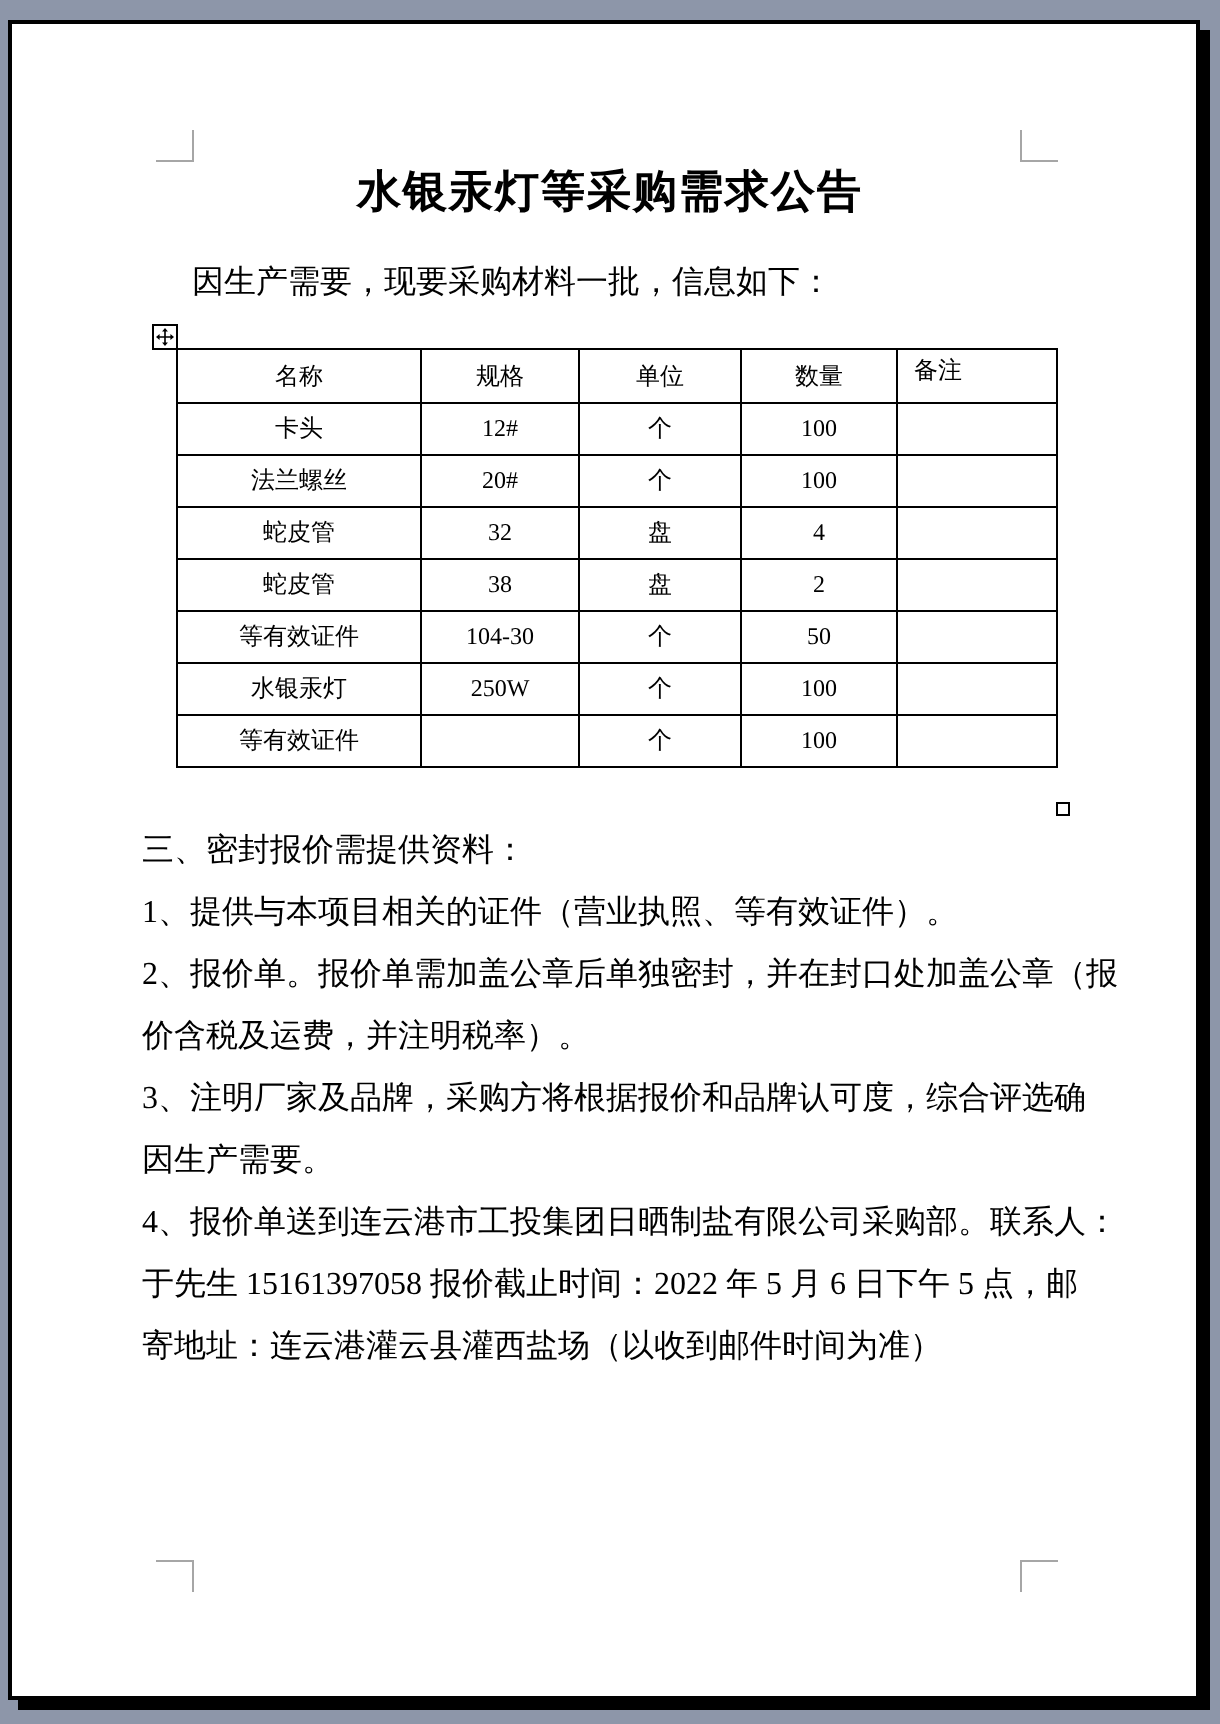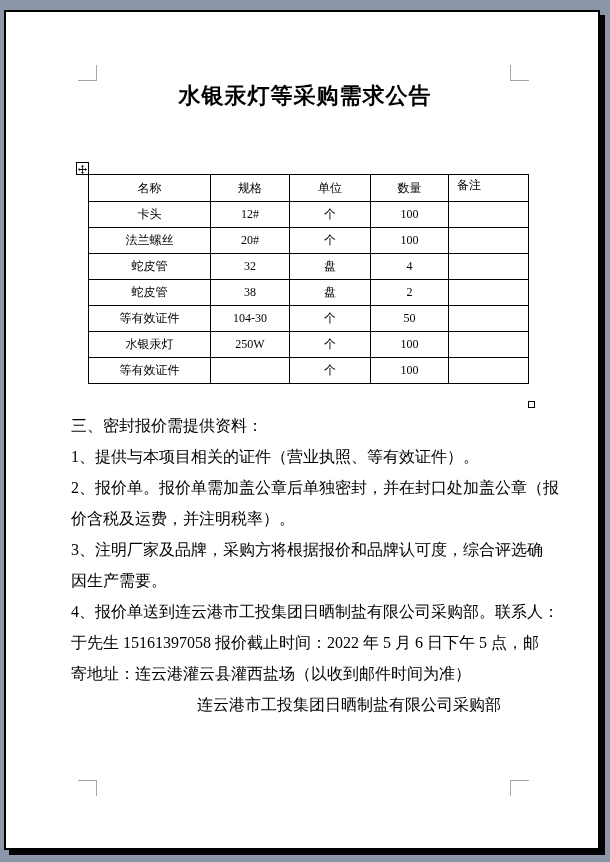--- a/index.html
+++ b/index.html
@@ -106,20 +106,21 @@
 
 <div class="page">
 
   <div class="crop tl"></div>
   <div class="crop tr"></div>
   <div class="crop bl"></div>
   <div class="crop br"></div>
 
   <div class="doc-title">水银汞灯等采购需求公告</div>
 
+  <div class="intro">因生产需要，现要采购材料一批，信息如下：</div>
 
   <div class="tbl-move-handle">
     <span>
       <svg width="9" height="9" viewBox="0 0 11 11">
         <path d="M5.5 0 L7.3 2.2 L6 2.2 L6 5 L8.8 5 L8.8 3.7 L11 5.5 L8.8 7.3 L8.8 6 L6 6 L6 8.8 L7.3 8.8 L5.5 11 L3.7 8.8 L5 8.8 L5 6 L2.2 6 L2.2 7.3 L0 5.5 L2.2 3.7 L2.2 5 L5 5 L5 2.2 L3.7 2.2 Z" fill="#000"></path>
       </svg>
     </span>
   </div>
 
   <table class="doc-table">
@@ -197,16 +198,15 @@
   <div class="body-lines">
       <div class="bline">三、密封报价需提供资料：</div>
       <div class="bline">1、提供与本项目相关的证件（营业执照、等有效证件）。</div>
       <div class="bline">2、报价单。报价单需加盖公章后单独密封，并在封口处加盖公章（报</div>
       <div class="bline">价含税及运费，并注明税率）。</div>
       <div class="bline">3、注明厂家及品牌，采购方将根据报价和品牌认可度，综合评选确</div>
       <div class="bline">因生产需要。</div>
       <div class="bline">4、报价单送到连云港市工投集团日晒制盐有限公司采购部。联系人：</div>
       <div class="bline">于先生 15161397058 报价截止时间：2022 年 5 月 6 日下午 5 点，邮</div>
       <div class="bline">寄地址：连云港灌云县灌西盐场（以收到邮件时间为准）</div>
-      <div class="bline right">连云港市工投集团日晒制盐有限公司采购部</div>
     </div>
 
 </div>
 
 </body></html>

